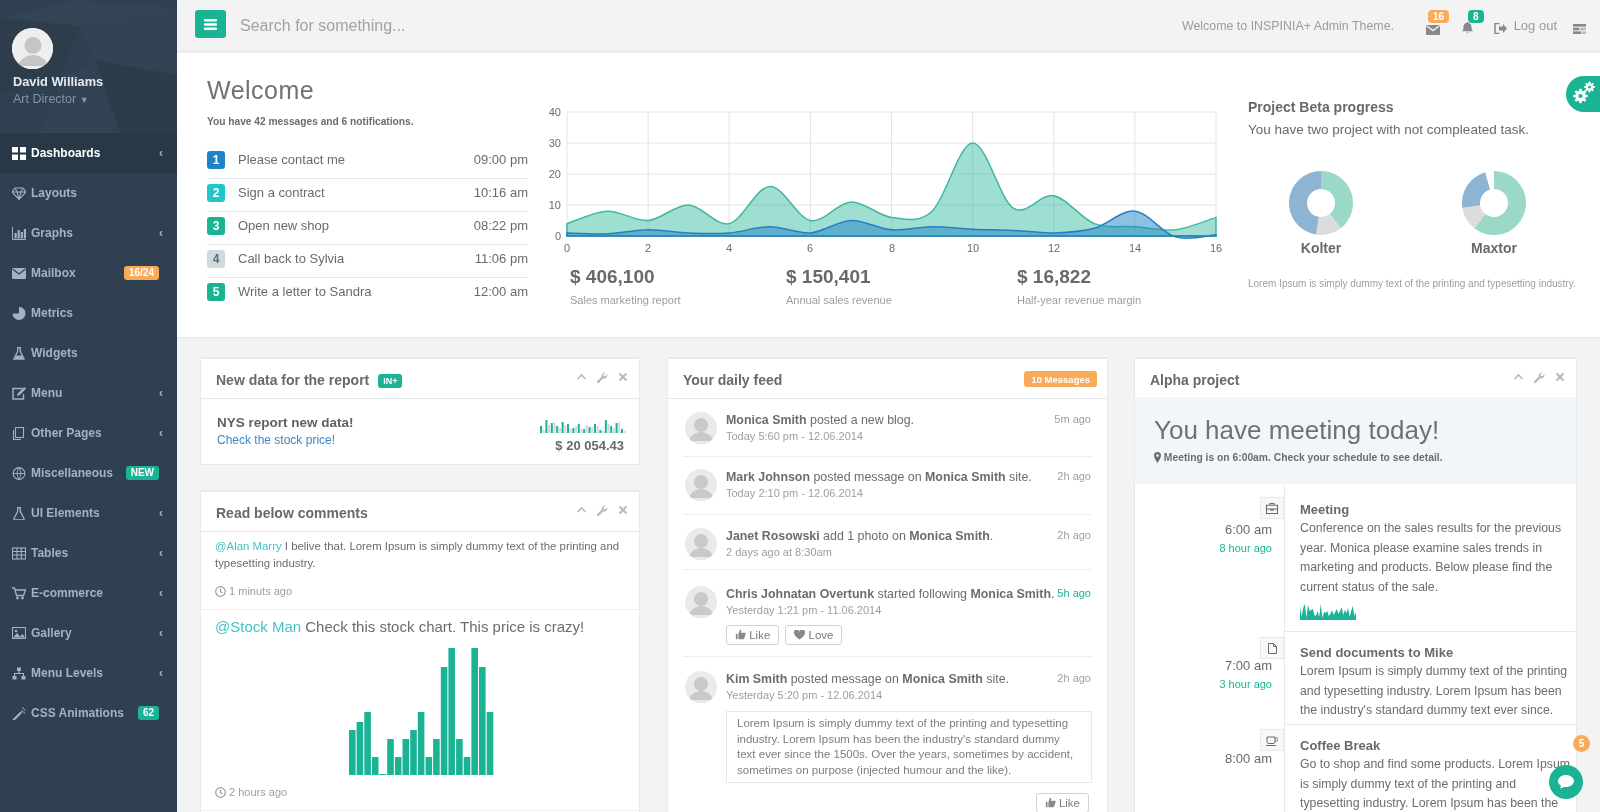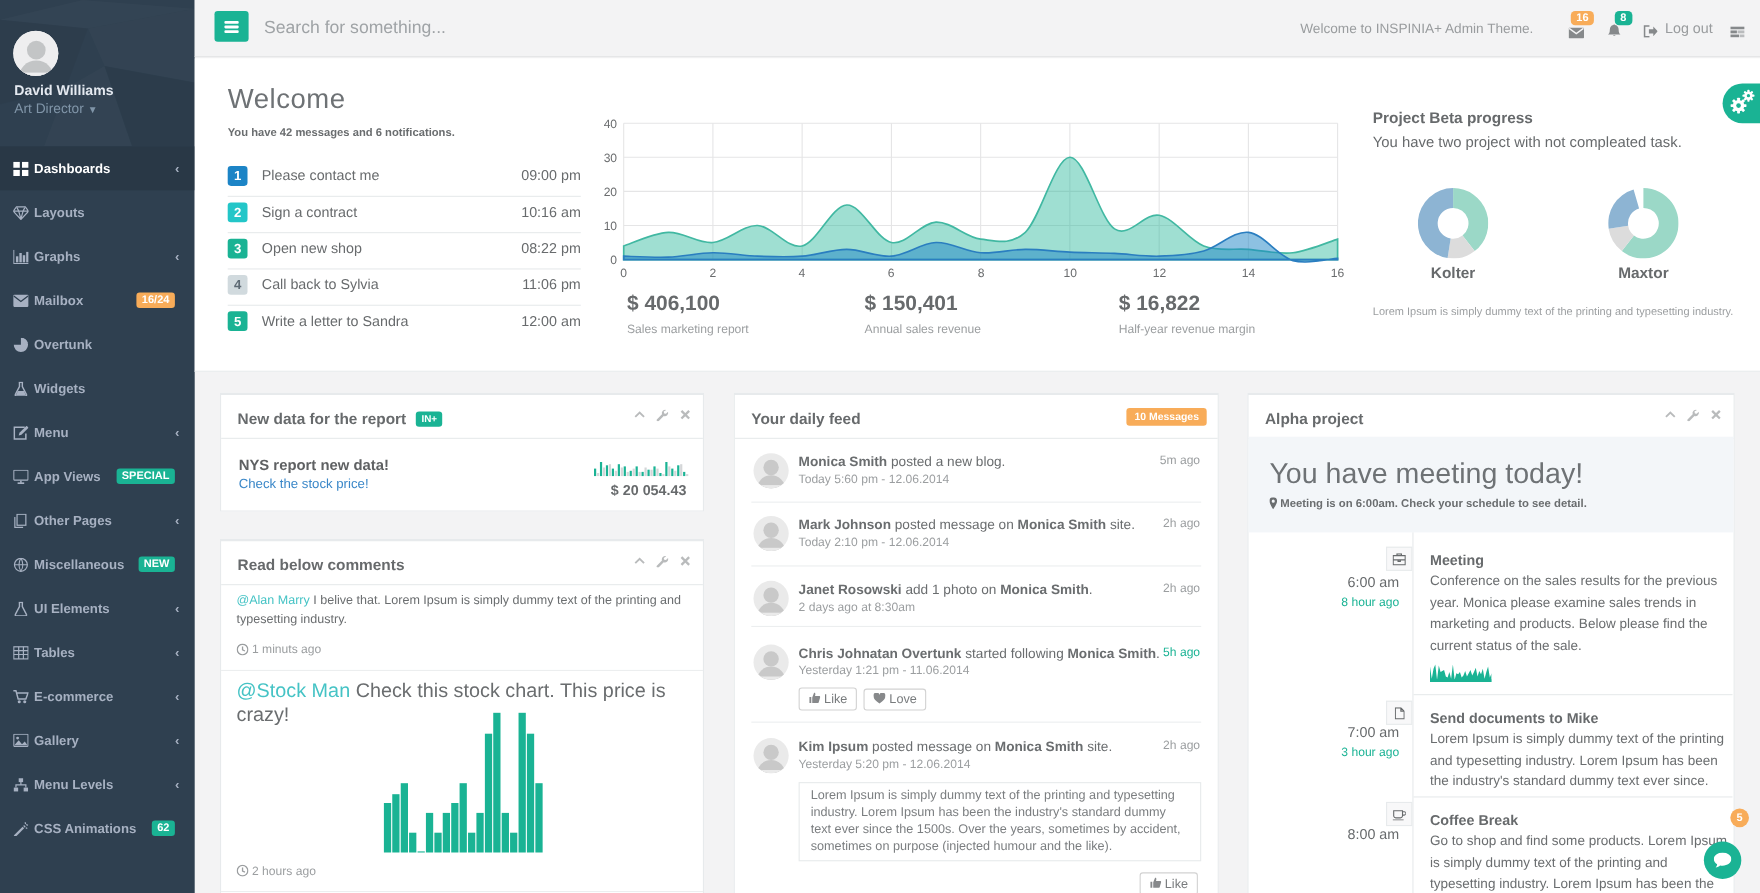--- a/index.html
+++ b/index.html
@@ -143,51 +143,40 @@
         <span class="txt">Mailbox</span>
         <span class="sbadge orange">16/24</span>
       </li>
     <li>
         <span class="mi">
           <svg width="14" height="13" viewBox="0 0 14 14">
             <path d="M7 7 L7 0 A7 7 0 1 1 0 7 Z" fill="#a7b1c2"></path>
             <path d="M8.5 5.5 L8.5 0.3 A7 7 0 0 1 13.7 5.5 Z" fill="#a7b1c2"></path>
           </svg>
         </span>
-        <span class="txt">Overtunk</span>
+        <span class="txt">Metrics</span>
       </li>
     <li>
         <span class="mi">
           <svg width="14" height="13" viewBox="0 0 14 13">
             <path d="M5 0.5 L9 0.5 M5.7 0.5 L5.7 4.5 L2 11.5 A1 1 0 0 0 3 13 L11 13 A1 1 0 0 0 12 11.5 L8.3 4.5 L8.3 0.5" stroke="#a7b1c2" stroke-width="1.3" fill="none"></path>
             <path d="M4.2 8.5 L9.8 8.5 L11.5 12 L2.5 12 Z" fill="#a7b1c2"></path>
           </svg>
         </span>
         <span class="txt">Widgets</span>
       </li>
     <li>
         <span class="mi">
           <svg width="14" height="13" viewBox="0 0 14 13">
             <path d="M10.5 1.5 L1 1.5 L1 12 L11.5 12 L11.5 7" stroke="#a7b1c2" stroke-width="1.4" fill="none"></path>
             <path d="M5 9 L5.7 6.5 L12.2 0 L14 1.8 L7.5 8.3 Z" fill="#a7b1c2"></path>
           </svg>
         </span>
         <span class="txt">Menu</span>
         <span class="chev">‹</span>
-      </li>
-    <li>
-        <span class="mi">
-          <svg width="14" height="13" viewBox="0 0 14 13">
-            <rect x="0.5" y="0.5" width="13" height="9" rx="0.5" stroke="#a7b1c2" stroke-width="1.1" fill="none"></rect>
-            <rect x="4" y="11.5" width="6" height="1.5" fill="#a7b1c2"></rect>
-            <rect x="6.3" y="10" width="1.4" height="2" fill="#a7b1c2"></rect>
-          </svg>
-        </span>
-        <span class="txt">App Views</span>
-        <span class="sbadge">SPECIAL</span>
       </li>
     <li>
         <span class="mi">
           <svg width="14" height="13" viewBox="0 0 14 13">
             <rect x="3.5" y="0.5" width="8" height="10" stroke="#a7b1c2" stroke-width="1.1" fill="none"></rect>
             <path d="M1.5 3 L1.5 12.5 L9 12.5" stroke="#a7b1c2" stroke-width="1.1" fill="none"></path>
           </svg>
         </span>
         <span class="txt">Other Pages</span>
         <span class="chev">‹</span>
@@ -460,21 +449,21 @@
           <path d="M1.5 1.5 L8.5 8.5 M8.5 1.5 L1.5 8.5" stroke="#b9bbbc" stroke-width="2.1"></path>
         </svg>
     </div>
   </div>
   <div class="abs" style="left:14px;top:46px;width:414px;line-height:16.5px;font-size:11.4px;color:#6a6d6f;"><span style="color:#45c3c5;">@Alan Marry</span> I belive that. Lorem Ipsum is simply dummy text of the printing and typesetting industry.</div>
   <div class="abs small-gray" style="left:14px;top:93px;"><svg width="11" height="11" viewBox="0 0 11 11" style="vertical-align:-2px;">
         <circle cx="5.5" cy="5.5" r="4.8" stroke="#9b9ea0" stroke-width="1.2" fill="none"></circle>
         <path d="M5.5 2.7 L5.5 5.8 L7.7 6.8" stroke="#9b9ea0" stroke-width="1.2" fill="none"></path>
       </svg> 1 minuts ago</div>
   <div class="feed-sep" style="left:0;right:0;top:117px;"></div>
-  <div class="abs" style="left:14px;top:126px;width:414px;font-size:18px;color:#6a6d6f;"><span style="color:#45c3c5;">@Stock Man</span> Check this stock chart. This price is crazy!</div>
+  <div class="abs" style="left:14px;top:126px;width:414px;font-size:15px;color:#6a6d6f;"><span style="color:#45c3c5;">@Stock Man</span> Check this stock chart. This price is crazy!</div>
   <svg class="abs" style="left:130px;top:140px;" width="190" height="146" viewBox="330 630 190 146">
       <rect x="348.0" y="728" width="6.6" height="45" fill="#1ab394"></rect>
       <rect x="355.6" y="720" width="6.6" height="53" fill="#1ab394"></rect>
       <rect x="363.3" y="710" width="6.6" height="63" fill="#1ab394"></rect>
       <rect x="370.9" y="755" width="6.6" height="18" fill="#1ab394"></rect>
       <rect x="378.6" y="772" width="6.6" height="1" fill="#1ab394"></rect>
       <rect x="386.2" y="737" width="6.6" height="36" fill="#1ab394"></rect>
       <rect x="393.9" y="755" width="6.6" height="18" fill="#1ab394"></rect>
       <rect x="401.5" y="737" width="6.6" height="36" fill="#1ab394"></rect>
       <rect x="409.2" y="728" width="6.6" height="45" fill="#1ab394"></rect>
@@ -536,21 +525,21 @@
         </svg></div>
       <div class="abs" style="left:58px;top:228px;width:352px;font-size:12.4px;color:#6a6d6f;"><b>Chris Johnatan Overtunk</b> started following <b>Monica Smith</b>.</div>
       <div class="abs small-gray" style="left:58px;top:244.5px;">Yesterday 1:21 pm - 11.06.2014</div>
       <div class="abs" style="right:16px;top:228px;font-size:11px;color:#1ab394;">5h ago</div>
       <div class="feed-sep" style="top:297px;"></div>
       <div class="feed-avatar" style="left:17px;top:312px;"><svg width="32" height="32" viewBox="0 0 32 32">
           <circle cx="16" cy="33" r="13" fill="#c9c9c9"></circle>
           <rect x="2" y="29" width="28" height="3" fill="#eaeaea"></rect>
           <circle cx="16" cy="13" r="7" fill="#c9c9c9"></circle>
         </svg></div>
-      <div class="abs" style="left:58px;top:313px;width:352px;font-size:12.4px;color:#6a6d6f;"><b>Kim Ipsum</b> posted message on <b>Monica Smith</b> site.</div>
+      <div class="abs" style="left:58px;top:313px;width:352px;font-size:12.4px;color:#6a6d6f;"><b>Kim Smith</b> posted message on <b>Monica Smith</b> site.</div>
       <div class="abs small-gray" style="left:58px;top:329.5px;">Yesterday 5:20 pm - 12.06.2014</div>
       <div class="abs" style="right:16px;top:313px;font-size:11px;color:#9b9ea0;">2h ago</div>
       <div class="abs" style="left:58px;top:266px;"><span class="btn-w"><svg width="11" height="11" viewBox="0 0 13 13" style="vertical-align:-1px;">
             <path d="M1 5.5 L3 5.5 L3 12 L1 12 Z M4 6 L6 1 C6.8 1 7.4 1.6 7.4 2.4 L7 4.5 L11.5 4.5 C12.3 4.5 12.7 5.2 12.5 5.9 L11 11 C10.8 11.6 10.4 12 9.7 12 L4 12 Z" fill="#87898b"></path>
           </svg> Like</span><span class="btn-w" style="margin-left:6px;"><svg width="11" height="10" viewBox="0 0 12 11" style="vertical-align:-1px;">
             <path d="M6 10.5 C2 7.5 0 5.5 0 3.2 A3 3 0 0 1 6 2 A3 3 0 0 1 12 3.2 C12 5.5 10 7.5 6 10.5 Z" fill="#87898b"></path>
           </svg> Love</span></div>
       <div class="abs" style="left:58px;top:352px;width:366px;border:1px solid #e7eaec;padding:4px 10px;font-size:11.5px;line-height:15.5px;color:#7b7e80;">Lorem Ipsum is simply dummy text of the printing and typesetting industry. Lorem Ipsum has been the industry's standard dummy text ever since the 1500s. Over the years, sometimes by accident, sometimes on purpose (injected humour and the like).</div>
       <div class="abs" style="right:18px;top:434px;"><span class="btn-w"><svg width="11" height="11" viewBox="0 0 13 13" style="vertical-align:-1px;">
             <path d="M1 5.5 L3 5.5 L3 12 L1 12 Z M4 6 L6 1 C6.8 1 7.4 1.6 7.4 2.4 L7 4.5 L11.5 4.5 C12.3 4.5 12.7 5.2 12.5 5.9 L11 11 C10.8 11.6 10.4 12 9.7 12 L4 12 Z" fill="#87898b"></path>

